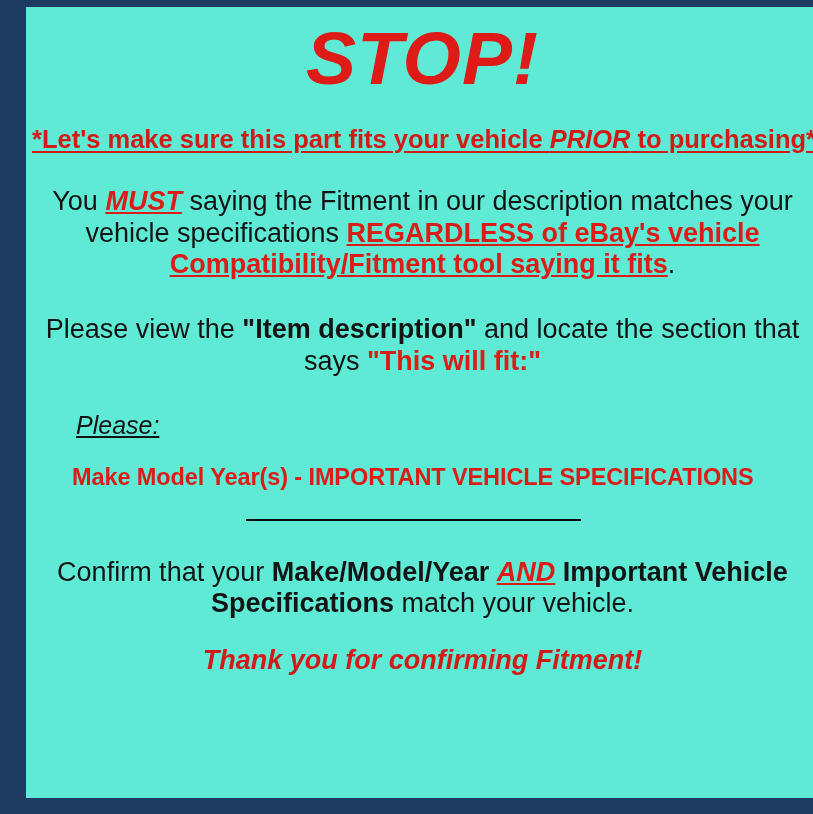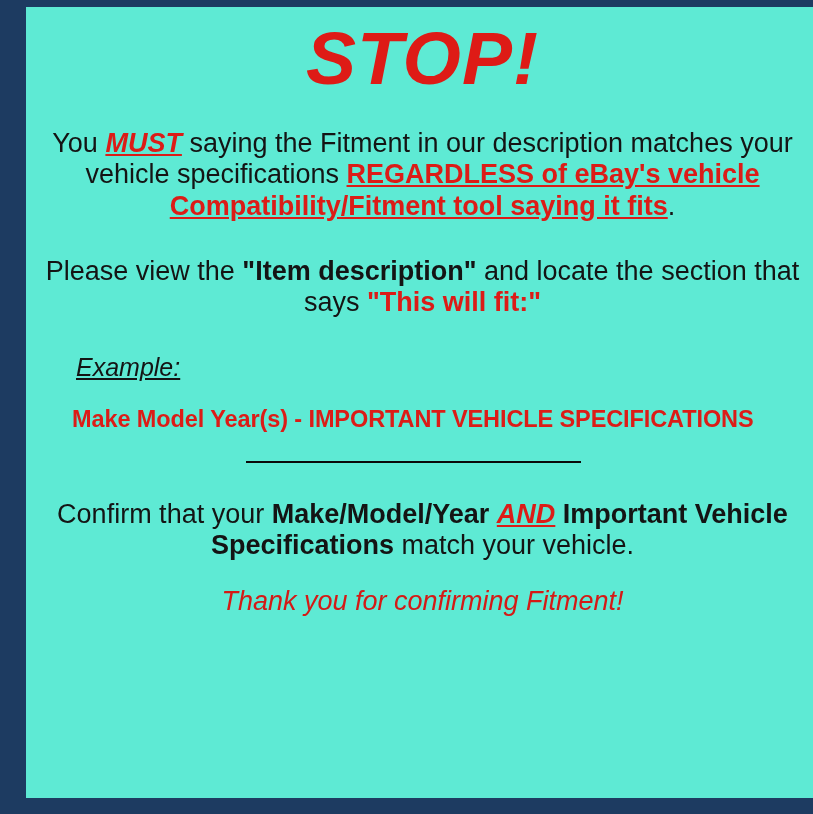--- a/index.html
+++ b/index.html
@@ -120,41 +120,42 @@
     top: 6px;
     width: 335px;
     height: 2px;
     background: #0a0a0a;
   }
 
   #thankyou-line {
     text-align: center;
     margin-top: 26px;
     font-size: 27px;
-    font-weight: normal;
+    font-weight: bold;
     font-style: italic;
     color: #d41a16;
     line-height: 1.1;
   }
 </style>
 </head>
 <body>
 
 <div id="notice-card">
   <div class="inner">
 
     <h1 id="stop-title">STOP!</h1>
 
+    <p id="subtitle-line"><span>*Let's make sure this part fits your vehicle </span><span class="i">PRIOR</span><span> to purchasing*</span></p>
 
     <p class="para" id="para-must"><span>You </span><span class="red biu">MUST</span><span> saying the Fitment in our description matches your vehicle specifications </span><span class="red bu">REGARDLESS of eBay's vehicle Compatibility/Fitment tool saying it fits</span><span>.</span></p>
 
     <p class="para" id="para-view"><span>Please view the </span><span class="b">"Item description"</span><span> and locate the section that says </span><span class="red b">"This will fit:"</span></p>
 
     <div id="example-block">
-      <div id="example-label">Example:</div>
+      <div id="example-label">Please:</div>
     </div>
 
     <div id="example-spec">Make Model Year(s) - IMPORTANT VEHICLE SPECIFICATIONS</div>
 
     <div id="divider-wrap">
       <div id="divider-rule"></div>
     </div>
 
     <p class="para" id="para-confirm"><span>Confirm that your </span><span class="b">Make/Model/Year</span><span> </span><span class="red biu">AND</span><span> </span><span class="b">Important Vehicle Specifications</span><span> match your vehicle.</span></p>
 

